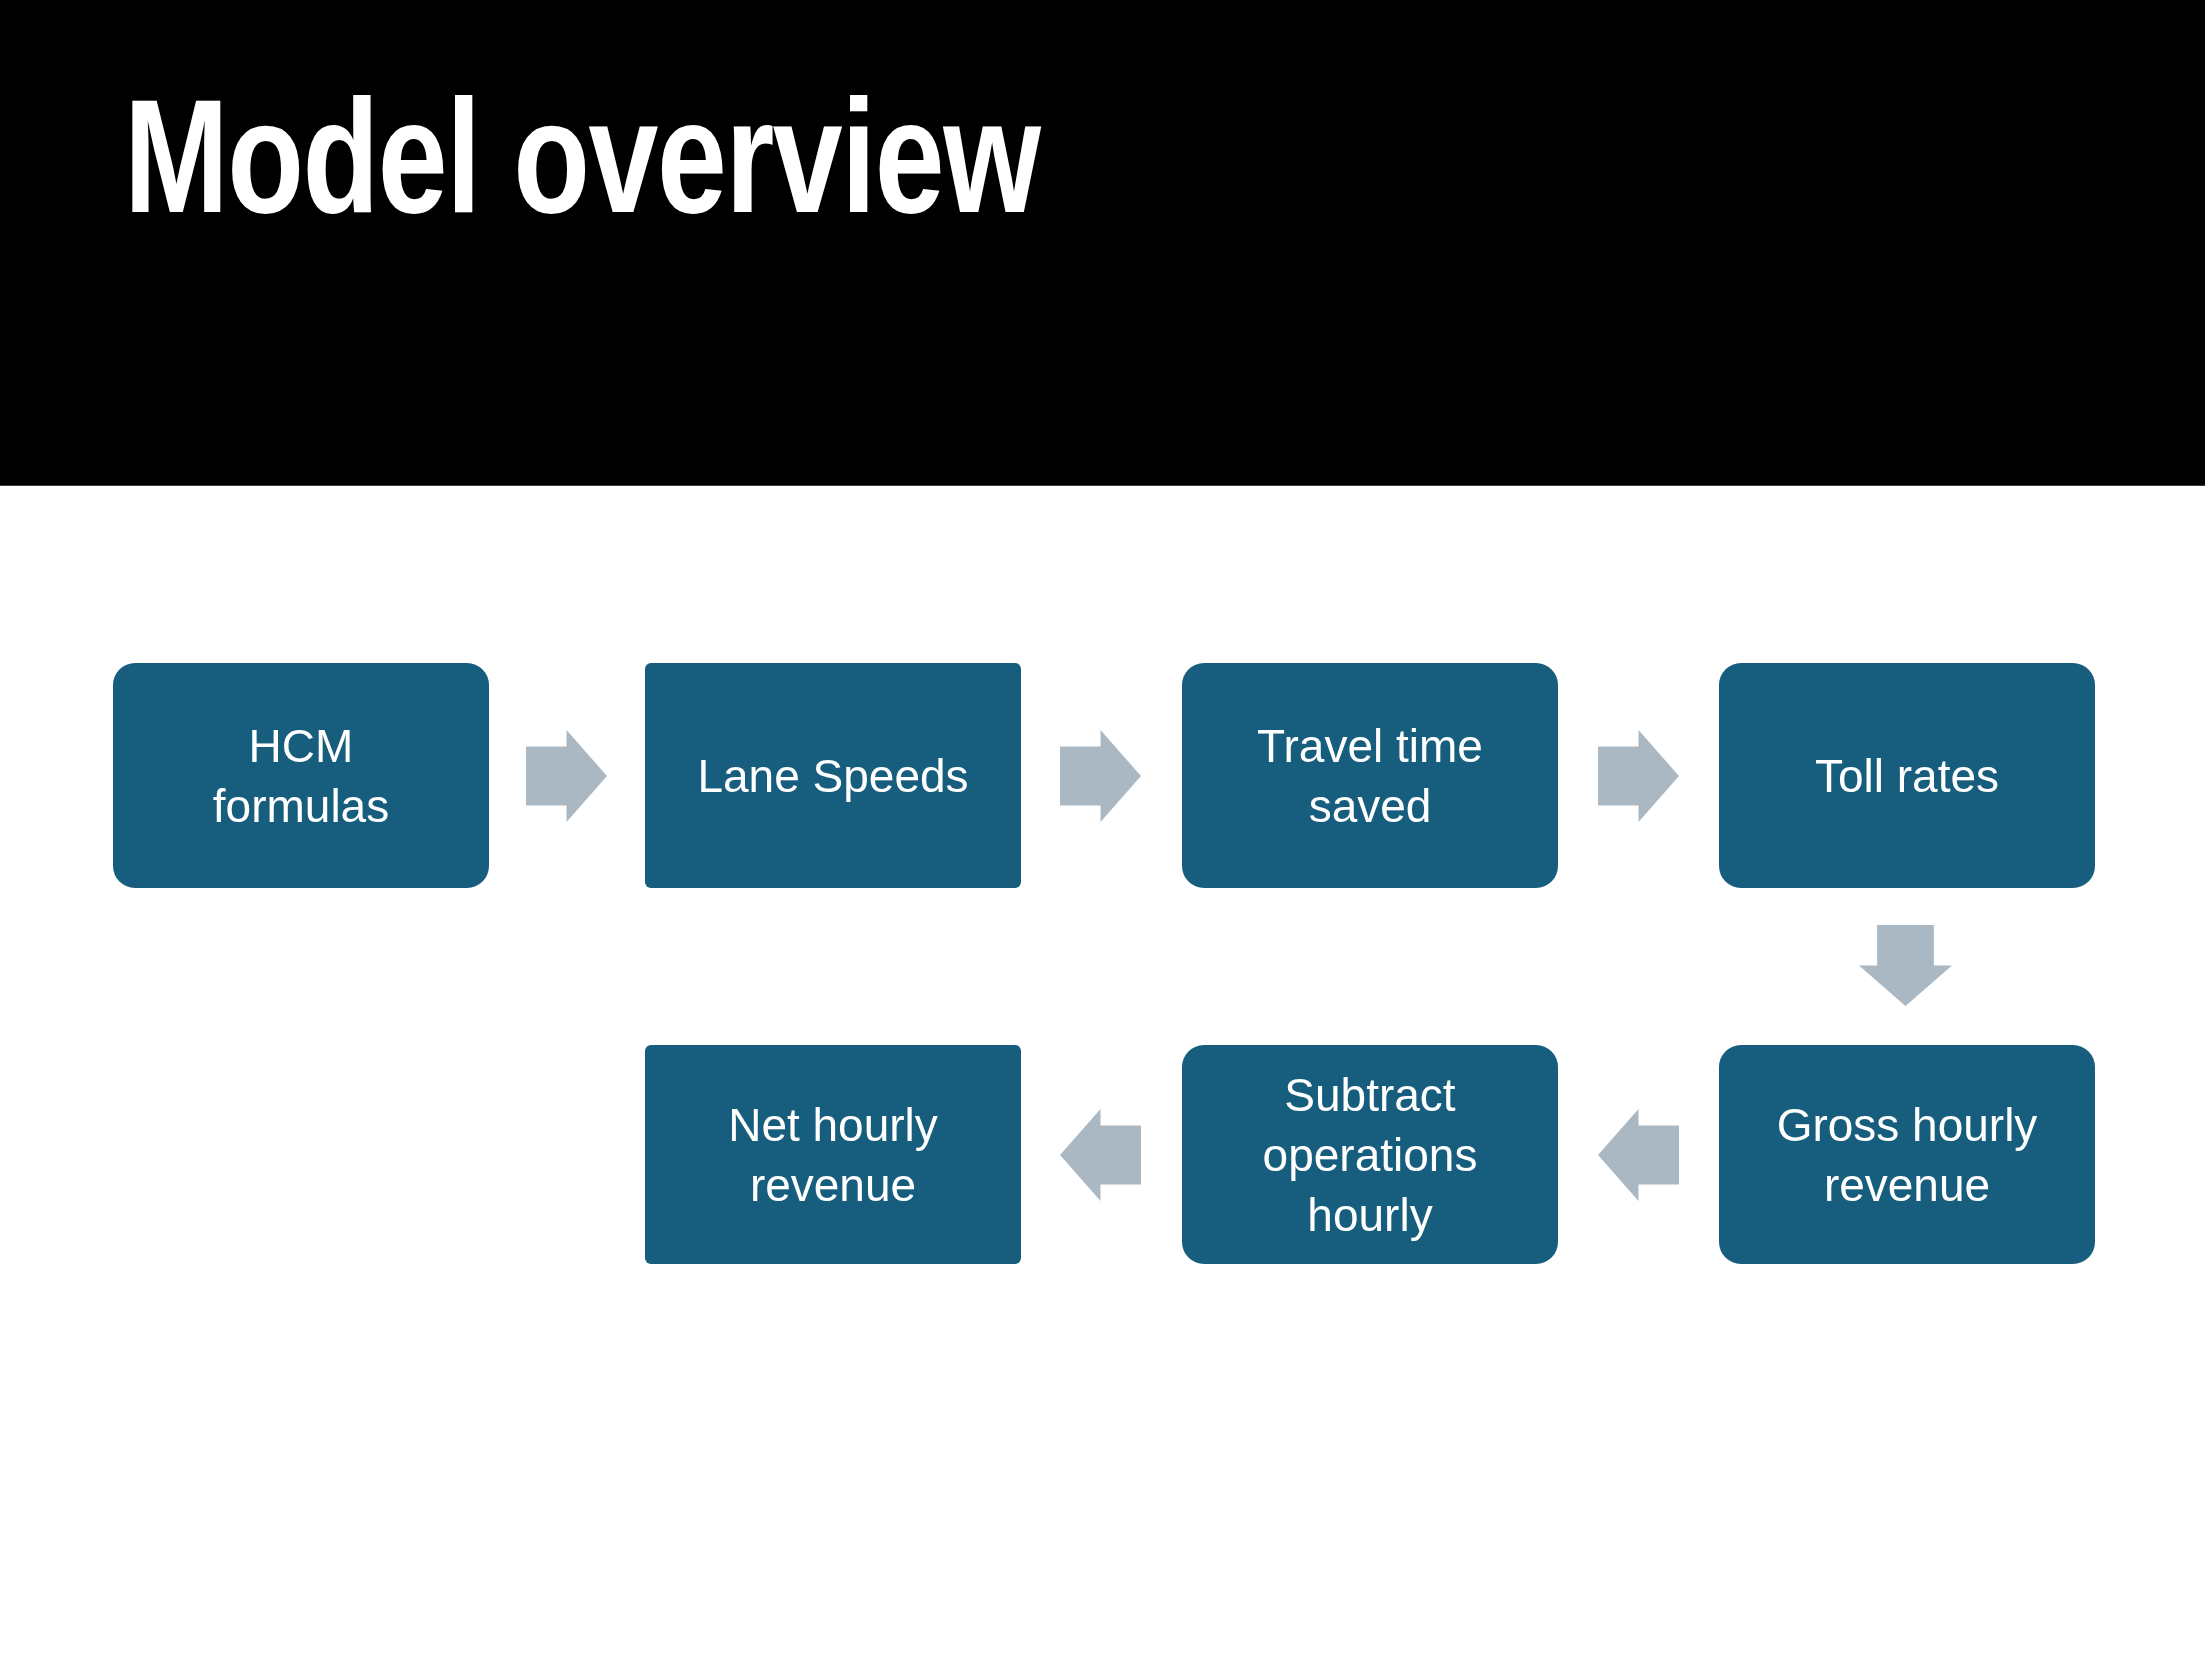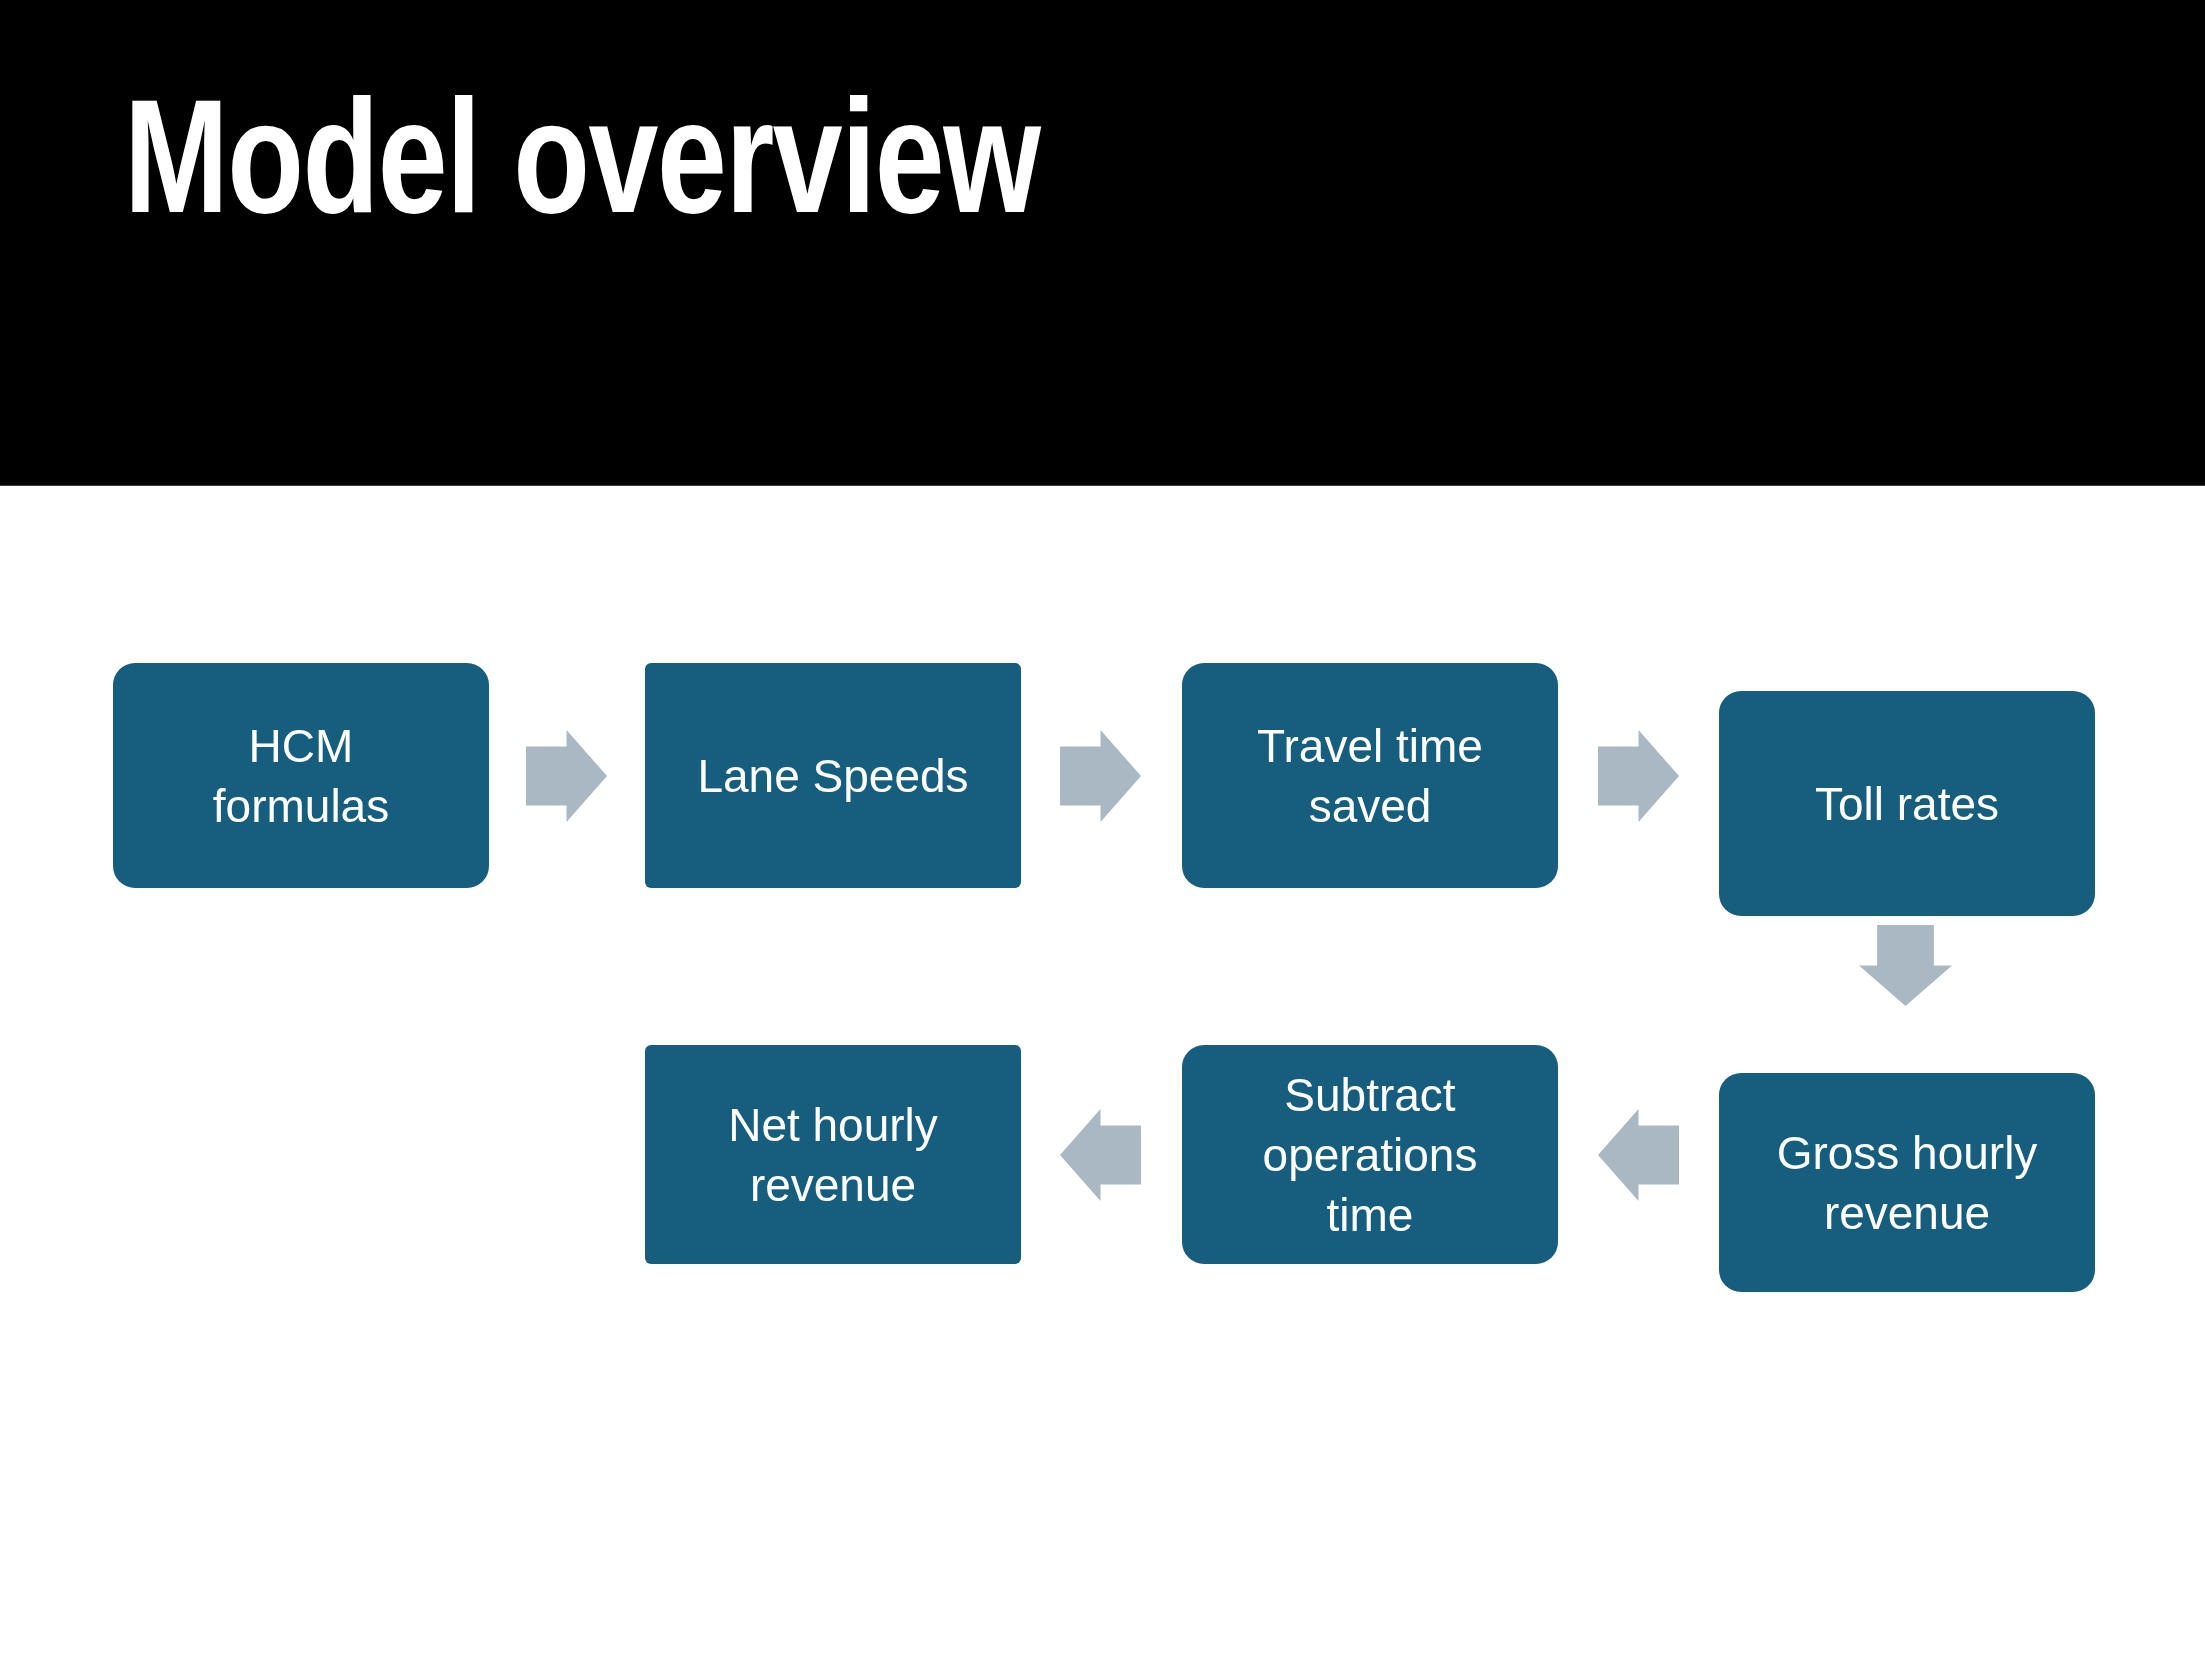--- a/index.html
+++ b/index.html
@@ -44,21 +44,21 @@
     display: flex;
     align-items: center;
     justify-content: center;
     text-align: center;
   }
   .row1 { top: 663px; height: 225px; }
   .row2 { top: 1045px; height: 219px; }
   .col1 { left: 113px; text-align: center; }
   .col2 { left: 645px; border-radius: 6px; }
   .col3 { left: 1182px; text-align: center; }
-  .col4 { left: 1719px; margin-top: 28px; }
+  .col4 { left: 1719px; }
   .node .label {
     color: var(--node-text, #ffffff);
     font-size: 46px;
     line-height: 60px;
     white-space: pre-line;
   }
   
   .arrow {
     position: absolute;
     background: var(--arrow-fill, #AAB8C4);
@@ -120,21 +120,21 @@
   <div class="node row2 col4">
     <span class="label">Gross hourly
 revenue</span>
   </div>
 
   <div class="arrow left al1"></div>
 
   <div class="node row2 col3">
     <span class="label">Subtract
 operations
-time</span>
+hourly</span>
   </div>
 
   <div class="arrow left al2"></div>
 
   <div class="node row2 col2">
     <span class="label">Net hourly
 revenue</span>
   </div>
 
 </div>

